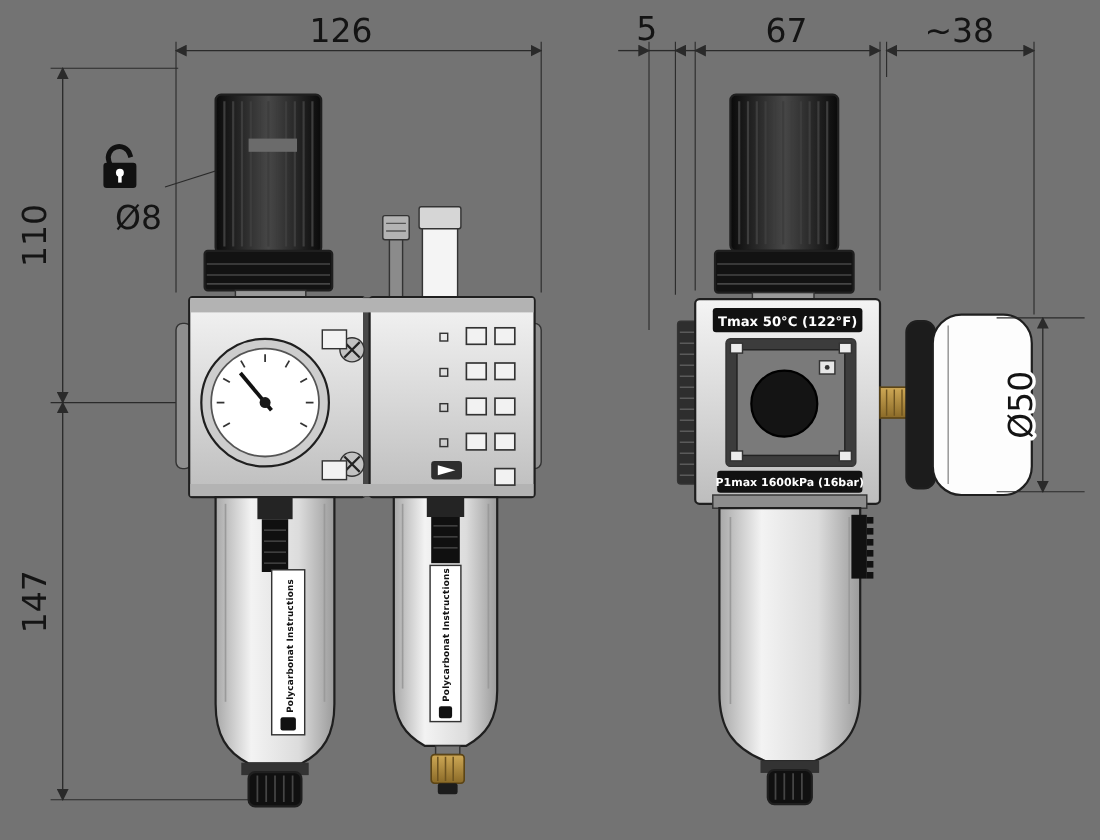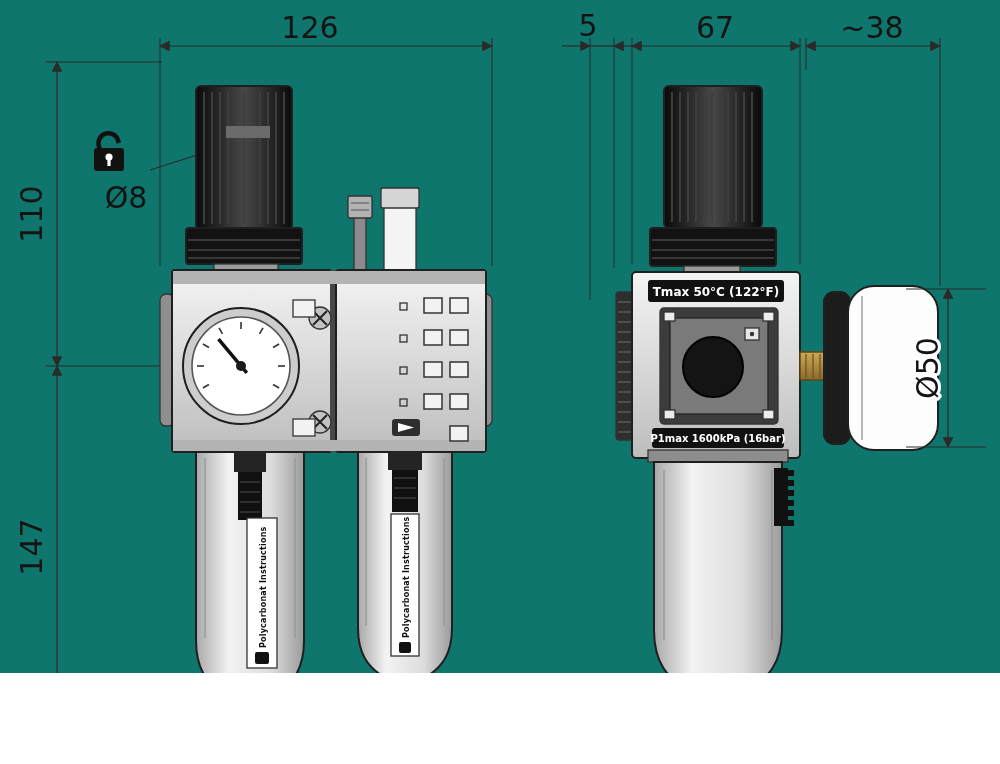--- a/index.html
+++ b/index.html
@@ -1,16 +1,16 @@
 <!DOCTYPE html>
 <html><head>
 <meta charset="utf-8">
 <style>
   html,body{margin:0;padding:0;background:#ffffff;}
-  .canvas{width:1000px;height:673px;position:relative;background:#0f766e;overflow:hidden;
+  .canvas{width:1000px;height:764px;position:relative;background:#737373;overflow:hidden;
           font-family:"DejaVu Sans", "Liberation Sans", sans-serif;}
   svg{display:block;}
   .ext{stroke:#2a2a2a;stroke-width:1;fill:none;}
   .dim{stroke:#2a2a2a;stroke-width:1.2;fill:none;}
   .lead{stroke:#2a2a2a;stroke-width:1.1;fill:none;}
   .dimtext{font-size:30px;fill:#141414;font-family:"DejaVu Sans",sans-serif;}
   .outline2{stroke:#1f1f1f;stroke-width:2;}
   .outline1{stroke:#333;stroke-width:1.3;}
   .bandtext{fill:#fff;font-weight:bold;font-family:"DejaVu Sans",sans-serif;}
   .bowltext{fill:#111;font-weight:bold;font-family:"DejaVu Sans",sans-serif;font-size:8px;letter-spacing:.2px;}

